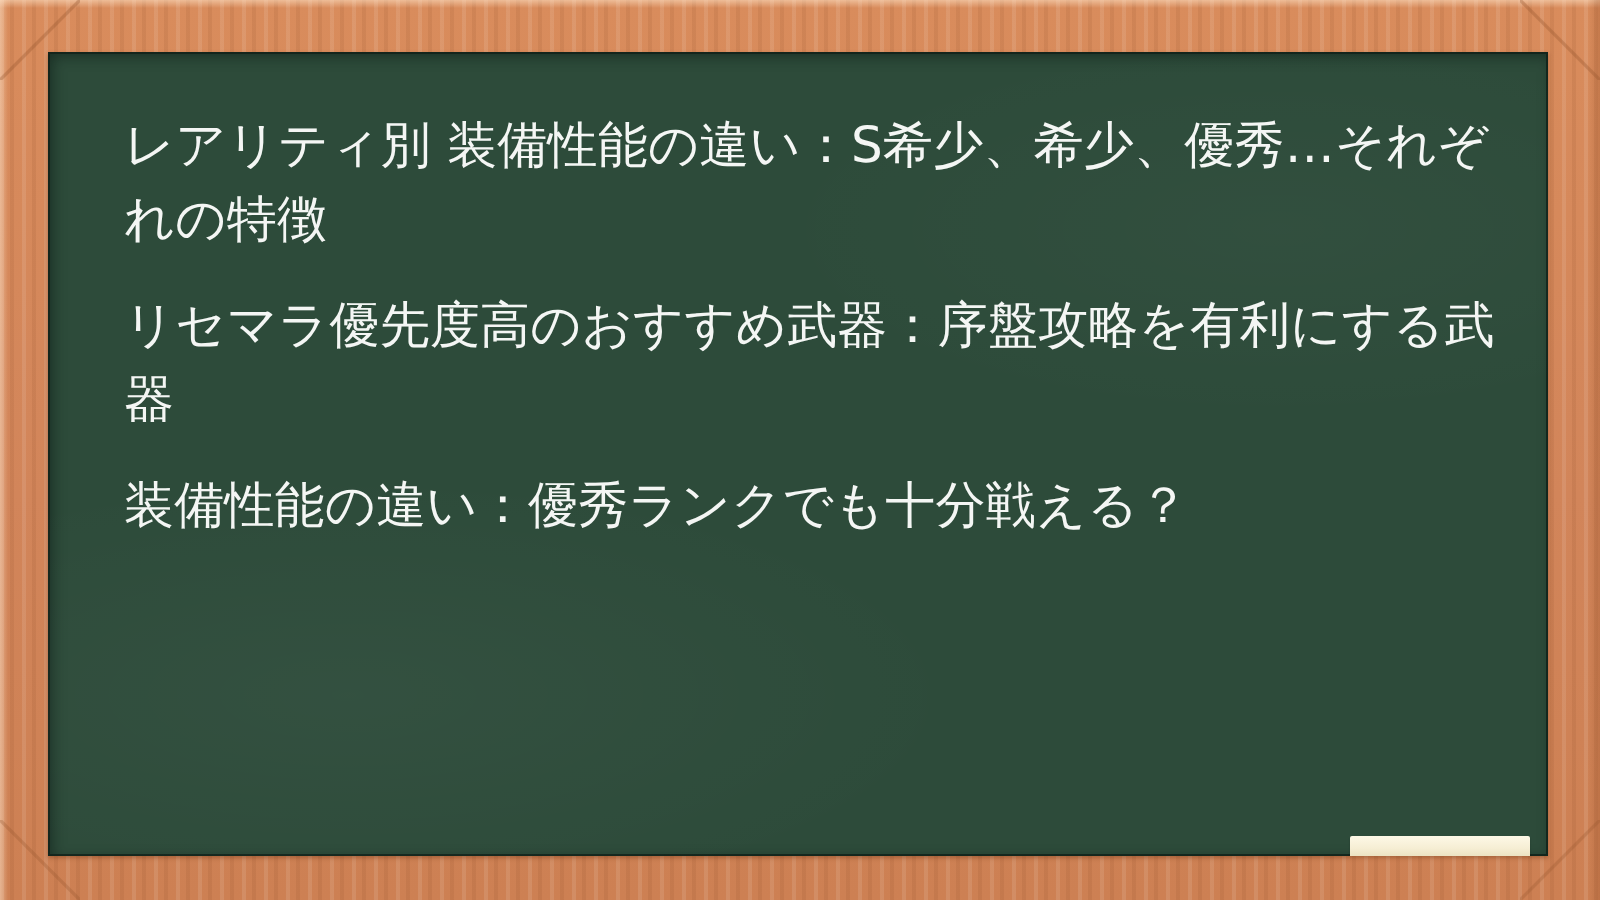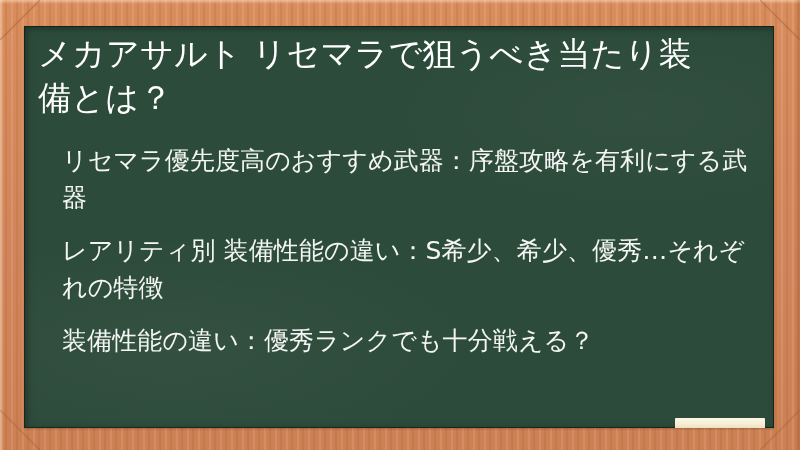--- a/index.html
+++ b/index.html
@@ -164,25 +164,24 @@
   <div class="miter miter-tl"></div>
   <div class="miter miter-tr"></div>
   <div class="miter miter-bl"></div>
   <div class="miter miter-br"></div>
 
   <div class="chalkboard">
     <div class="chalk-dust"></div>
 
     <div class="board-content">
 
-      <h1 class="board-title">メカアサルト リセマラで狙うべき当たり装備とは？</h1>
 
       <ul class="board-list">
+        <li class="board-list-item">レアリティ別 装備性能の違い：S希少、希少、優秀…それぞれの特徴</li>
         <li class="board-list-item">リセマラ優先度高のおすすめ武器：序盤攻略を有利にする武器</li>
-        <li class="board-list-item">レアリティ別 装備性能の違い：S希少、希少、優秀…それぞれの特徴</li>
         <li class="board-list-item">装備性能の違い：優秀ランクでも十分戦える？</li>
       </ul>
 
     </div>
 
     <div class="chalk-stick"></div>
   </div>
 
 </div>
 

